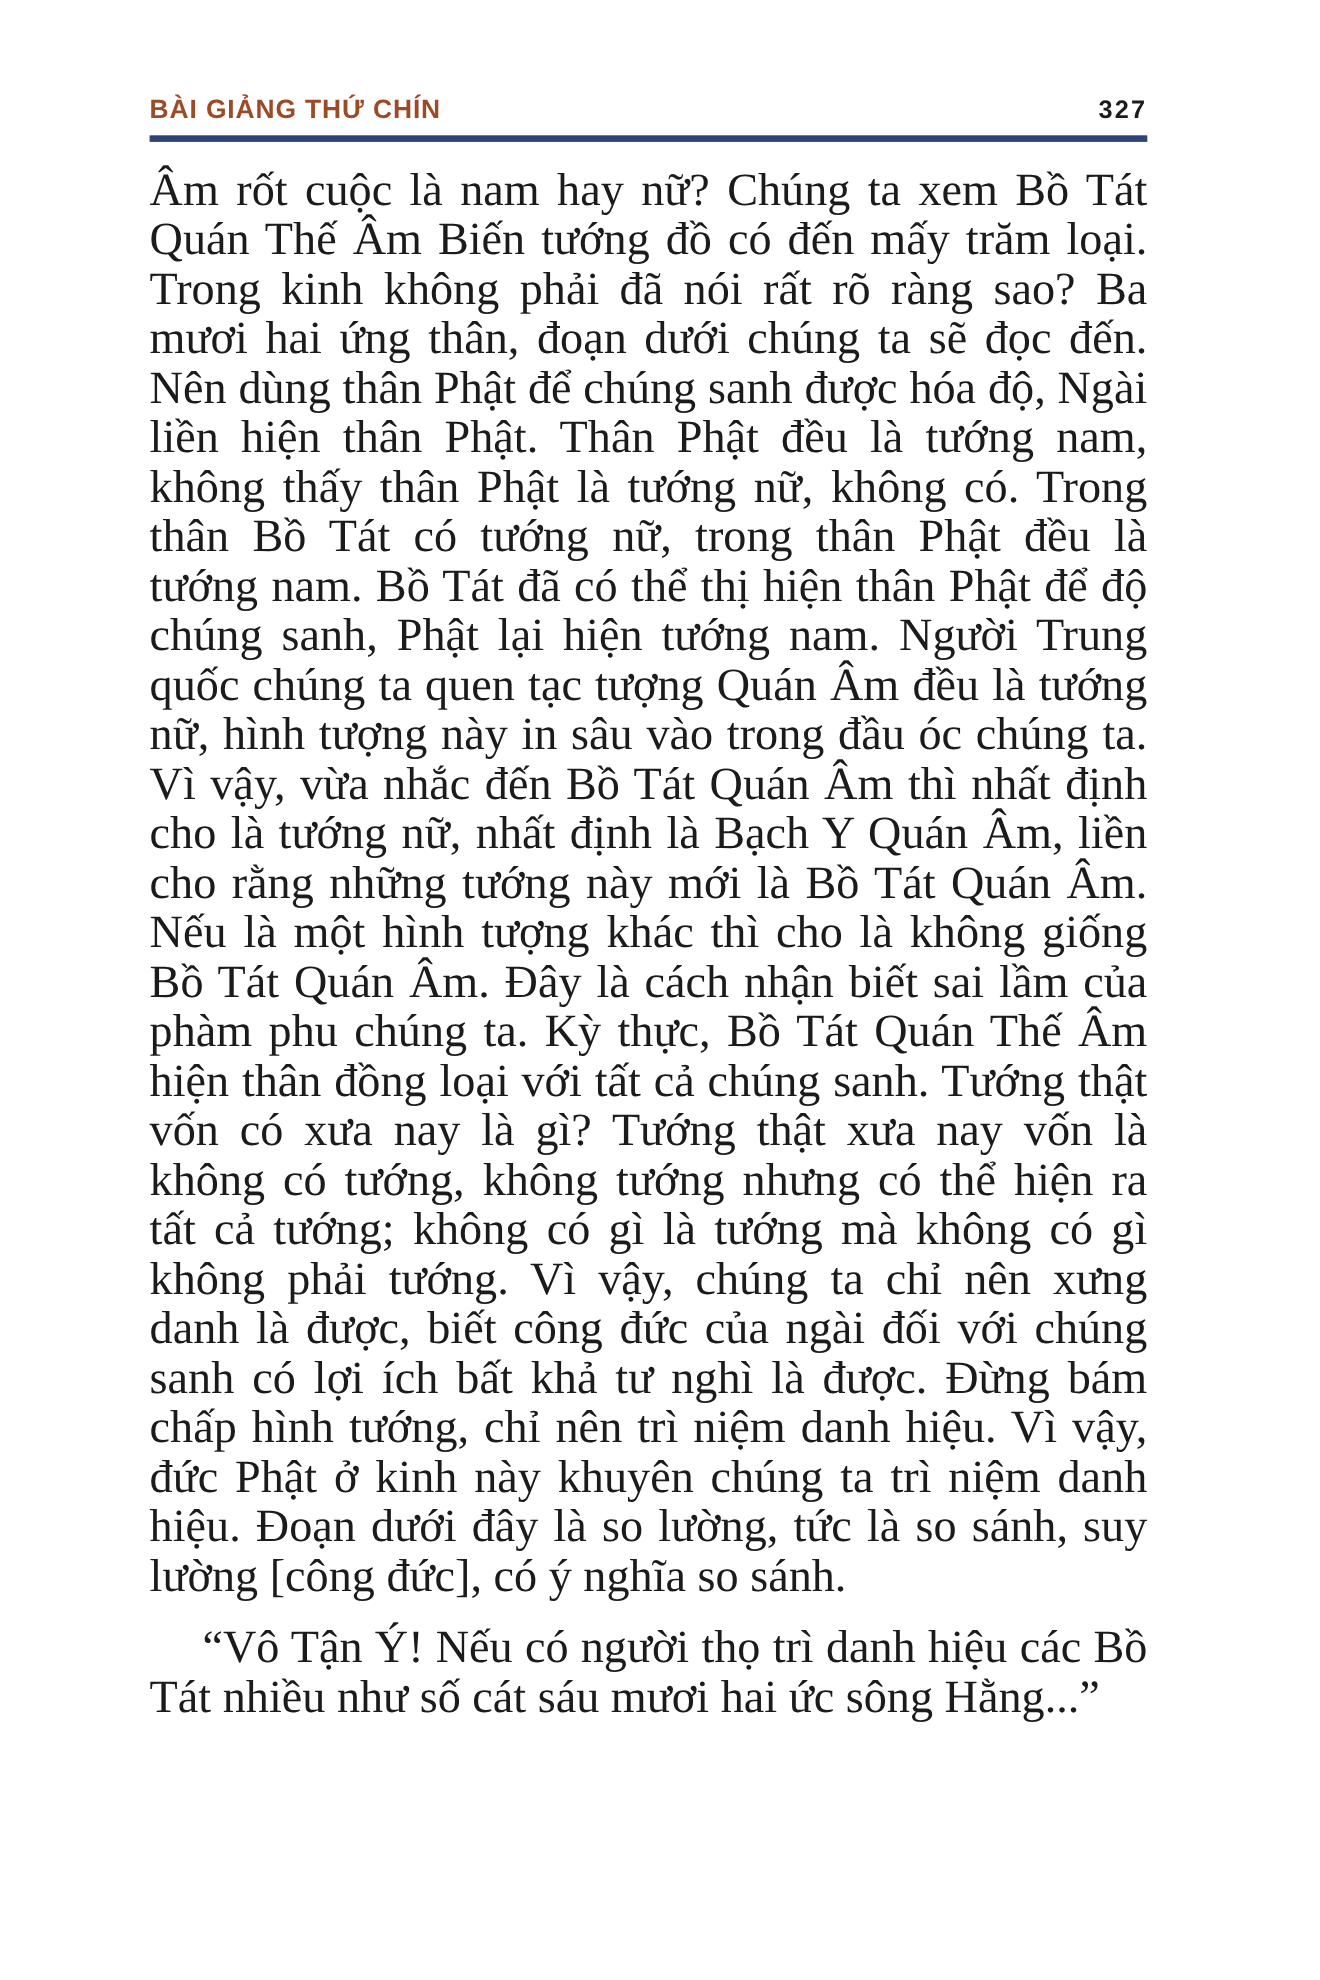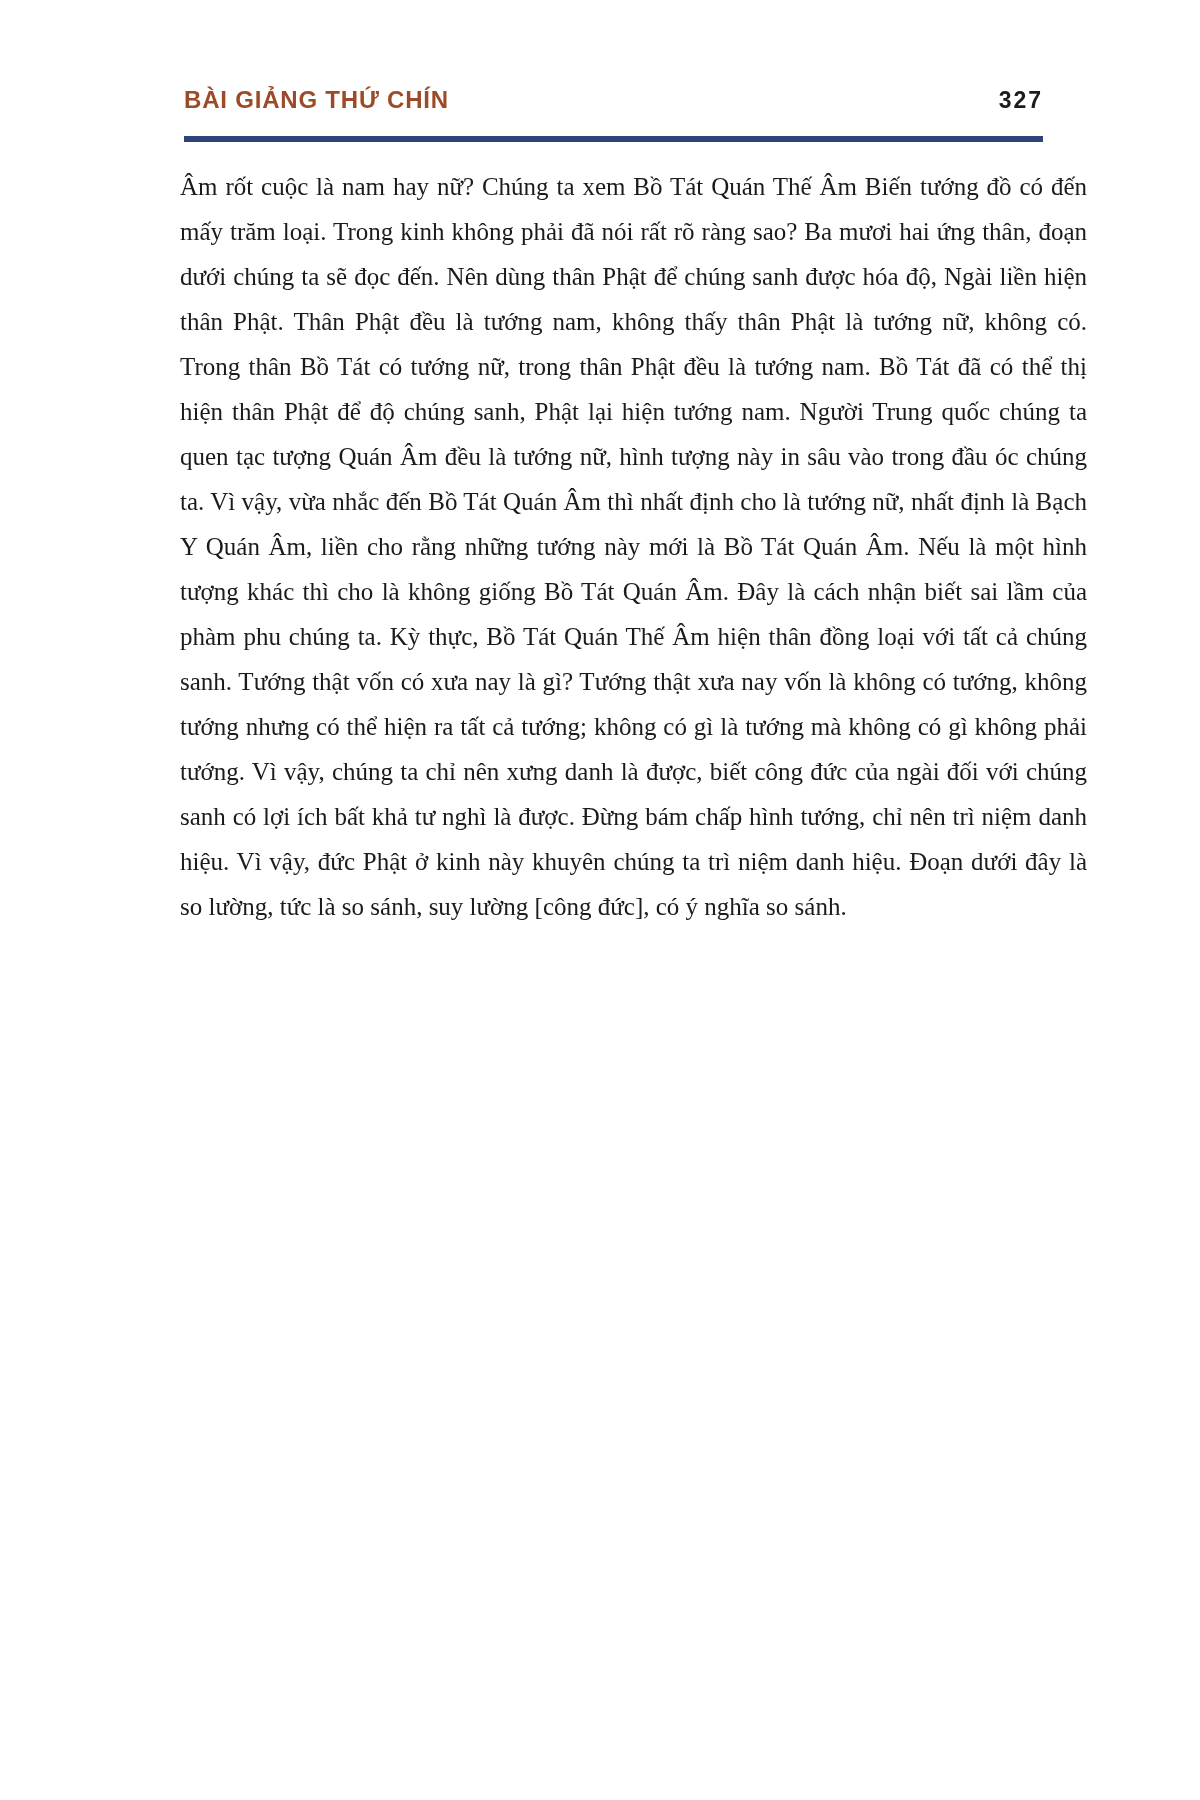--- a/index.html
+++ b/index.html
@@ -12,22 +12,21 @@
     width: 1200px;
     height: 1800px;
     background: var(--bg, #ffffff);
     overflow: hidden;
     box-sizing: border-box;
     padding: 86px 157px 0 136px;
   }
   
   .running-head {
     border-bottom: 6px solid var(--rule-color, #2C4479);
-    padding-bottom: 22px;
-    margin-left: 48px;
+    padding-bottom: 9px;
   }
   .rh-row {
     display: flex;
     justify-content: space-between;
     align-items: baseline;
   }
   .rh-title {
     font-family: "Liberation Sans", sans-serif;
     font-weight: 700;
     font-size: 24px;
@@ -40,24 +39,23 @@
     font-weight: 700;
     font-size: 23px;
     letter-spacing: 2px;
     color: var(--pagenum-color, #1c1c1c);
   }
   
   .body-text {
     margin-top: 22px;
     width: 907px;
     font-family: "Liberation Serif", serif;
-    font-size: 25px;
+    font-size: 42px;
     line-height: 45px;
     color: var(--body-color, #1b1b1b);
-    margin-left: 44px;
   }
   .body-text p.para {
     margin: 0;
     text-align: justify;
   }
   .body-text p.para + p.para {
     margin-top: 20px;
   }
   .body-text p.para.indent {
     text-indent: 48px;
@@ -72,15 +70,16 @@
     <div class="rh-row">
       <span class="rh-title">BÀI GIẢNG THỨ CHÍN</span>
       <span class="rh-page">327</span>
     </div>
   </header>
 
   <div style="height:0;"></div>
 
   <main class="body-text" id="page-body">
       <p class="para">Âm rốt cuộc là nam hay nữ? Chúng ta xem Bồ Tát Quán Thế Âm Biến tướng đồ có đến mấy trăm loại. Trong kinh không phải đã nói rất rõ ràng sao? Ba mươi hai ứng thân, đoạn dưới chúng ta sẽ đọc đến. Nên dùng thân Phật để chúng sanh được hóa độ, Ngài liền hiện thân Phật. Thân Phật đều là tướng nam, không thấy thân Phật là tướng nữ, không có. Trong thân Bồ Tát có tướng nữ, trong thân Phật đều là tướng nam. Bồ Tát đã có thể thị hiện thân Phật để độ chúng sanh, Phật lại hiện tướng nam. Người Trung quốc chúng ta quen tạc tượng Quán Âm đều là tướng nữ, hình tượng này in sâu vào trong đầu óc chúng ta. Vì vậy, vừa nhắc đến Bồ Tát Quán Âm thì nhất định cho là tướng nữ, nhất định là Bạch Y Quán Âm, liền cho rằng những tướng này mới là Bồ Tát Quán Âm. Nếu là một hình tượng khác thì cho là không giống Bồ Tát Quán Âm. Đây là cách nhận biết sai lầm của phàm phu chúng ta. Kỳ thực, Bồ Tát Quán Thế Âm hiện thân đồng loại với tất cả chúng sanh. Tướng thật vốn có xưa nay là gì? Tướng thật xưa nay vốn là không có tướng, không tướng nhưng có thể hiện ra tất cả tướng; không có gì là tướng mà không có gì không phải tướng. Vì vậy, chúng ta chỉ nên xưng danh là được, biết công đức của ngài đối với chúng sanh có lợi ích bất khả tư nghì là được. Đừng bám chấp hình tướng, chỉ nên trì niệm danh hiệu. Vì vậy, đức Phật ở kinh này khuyên chúng ta trì niệm danh hiệu. Đoạn dưới đây là so lường, tức là so sánh, suy lường [công đức], có ý nghĩa so sánh.</p>
+      <p class="para indent">“Vô Tận Ý! Nếu có người thọ trì danh hiệu các Bồ Tát nhiều như số cát sáu mươi hai ức sông Hằng...”</p>
     </main>
 
 </div>
 
 </body></html>

